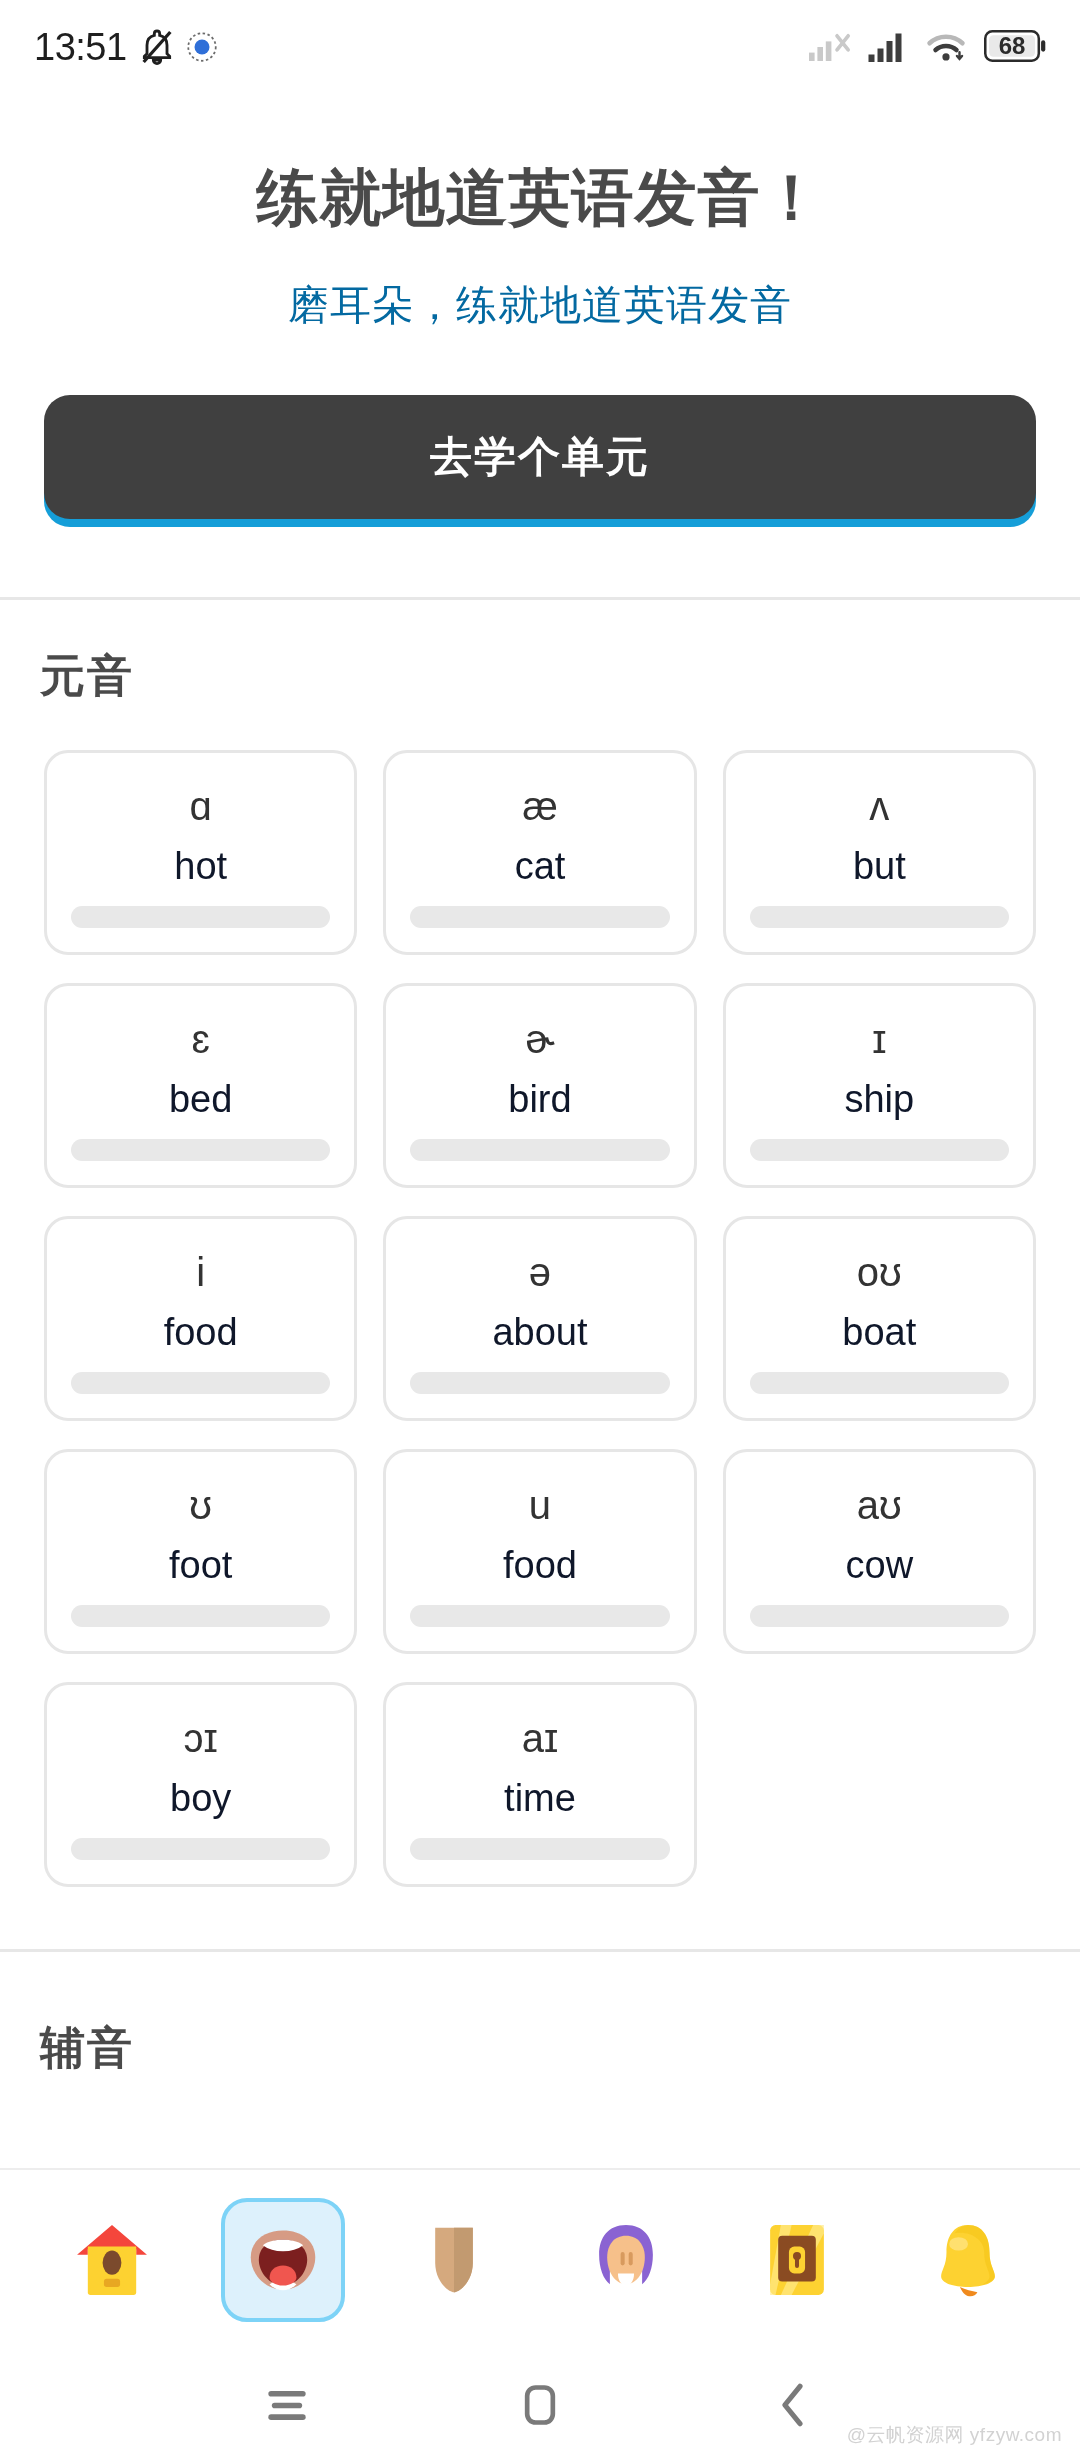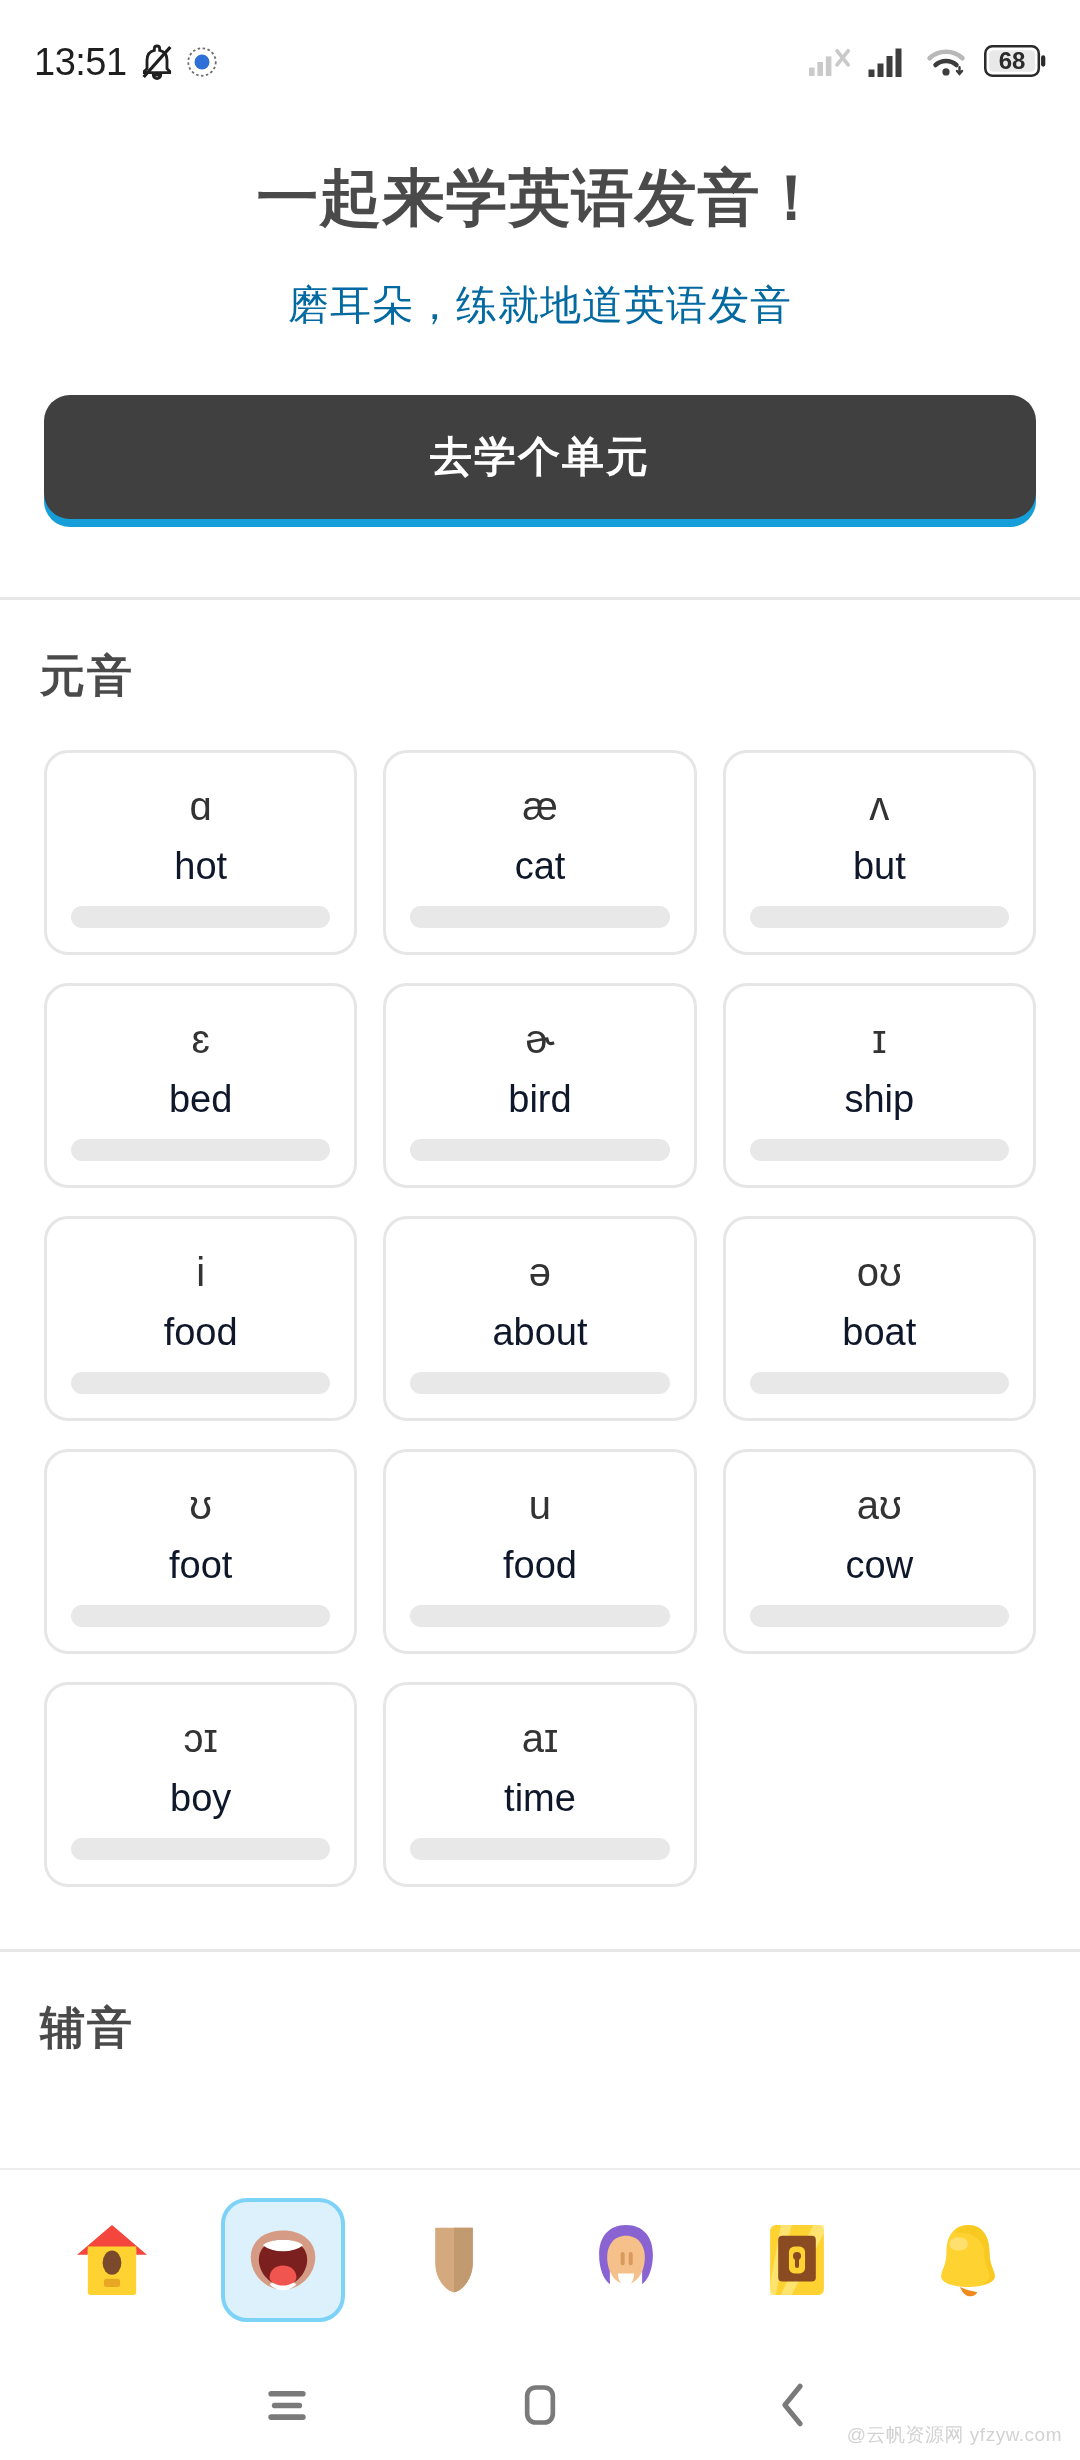--- a/index.html
+++ b/index.html
@@ -9,21 +9,20 @@
     font-family: "Liberation Sans", "DejaVu Sans", sans-serif;
     overflow: hidden;
   }
   #phone { position: relative; width: 1080px; height: 2460px; background: #fff; }
 
   
   .statusbar {
     position: absolute; top: 0; left: 0; width: 1080px; height: 94px;
     display: flex; align-items: center; justify-content: space-between;
     padding: 0 34px;
-    margin-top: 15px;
   }
   .sb-left { display: flex; align-items: center; gap: 10px; }
   .sb-time { font-size: 38px; font-weight: 500; color: #1f1f1f; letter-spacing: -0.5px; }
   .sb-right { display: flex; align-items: flex-start; gap: 17px; }
   .icn { display: block; }
 
   
   .hero { position: absolute; top: 94px; left: 0; width: 1080px; }
   .hero-title {
     text-align: center;
@@ -89,21 +88,21 @@
     background: #e8e8e8; border-radius: 11px;
     position: relative; overflow: hidden;
   }
   .card-progress > i {
     display: block; height: 100%; background: #58cc02; border-radius: 11px;
   }
 
   .div-2 { margin-top: 62px; }
 
   
-  .consonants { position: relative; }
+  .consonants { position: relative; margin-top: 20px; }
 
   
   .tabbar {
     position: absolute; left: 0; bottom: 110px; width: 1080px; height: 182px;
     background: #ffffff;
     border-top: 2px solid #ededed;
     display: flex; align-items: center; justify-content: space-around;
     padding: 0 26px;
   }
   .tab {
@@ -181,21 +180,21 @@
           <rect x="0.9" y="1.6" width="38" height="20.8" rx="5" ry="5" fill="none" stroke="#2b2b2b" stroke-width="1.8"></rect>
           <rect x="40.5" y="8" width="3" height="8" rx="1.5" fill="#2b2b2b"></rect>
           <rect x="3.6" y="4.4" width="32.6" height="15.2" rx="3" fill="#e9e9e9"></rect>
         </svg>
         <span style="position:absolute;left:0;top:0;width:56px;height:34px;display:flex;align-items:center;justify-content:center;font-size:24px;font-weight:600;color:#2b2b2b;">68</span>
       </span>
     </div>
   </div>
 
   <div class="hero">
-    <div class="hero-title">一起来学英语发音！</div>
+    <div class="hero-title">练就地道英语发音！</div>
     <div class="hero-sub">磨耳朵，练就地道英语发音</div>
 
     <div class="cta-wrap">
       <div class="cta">去学个单元</div>
     </div>
 
     <div class="divider div-1"></div>
 
     <div>
       <div class="section-title">元音</div>

